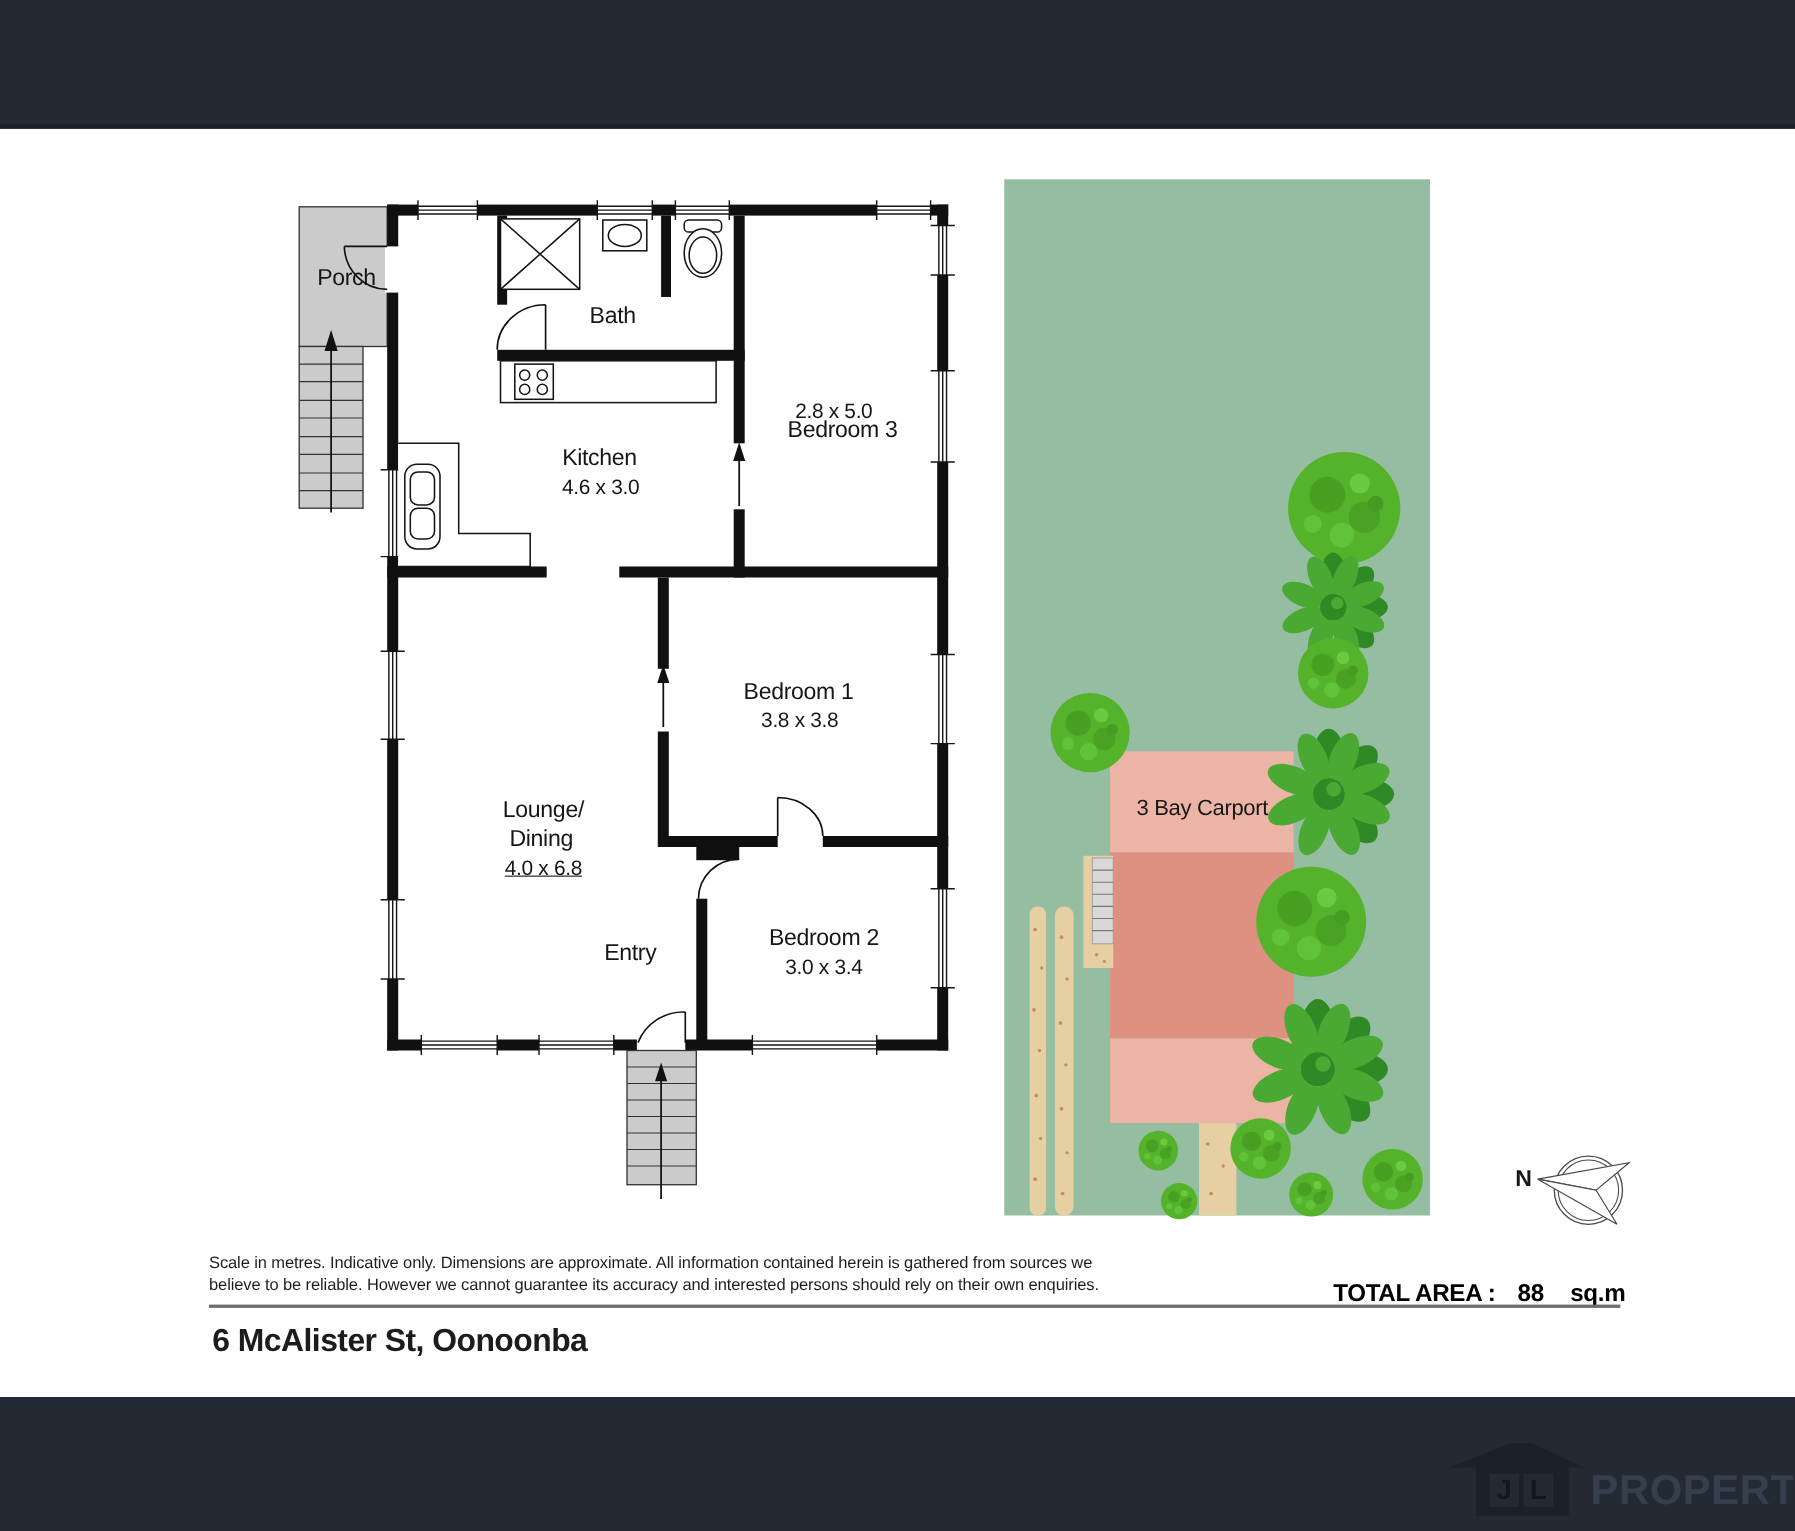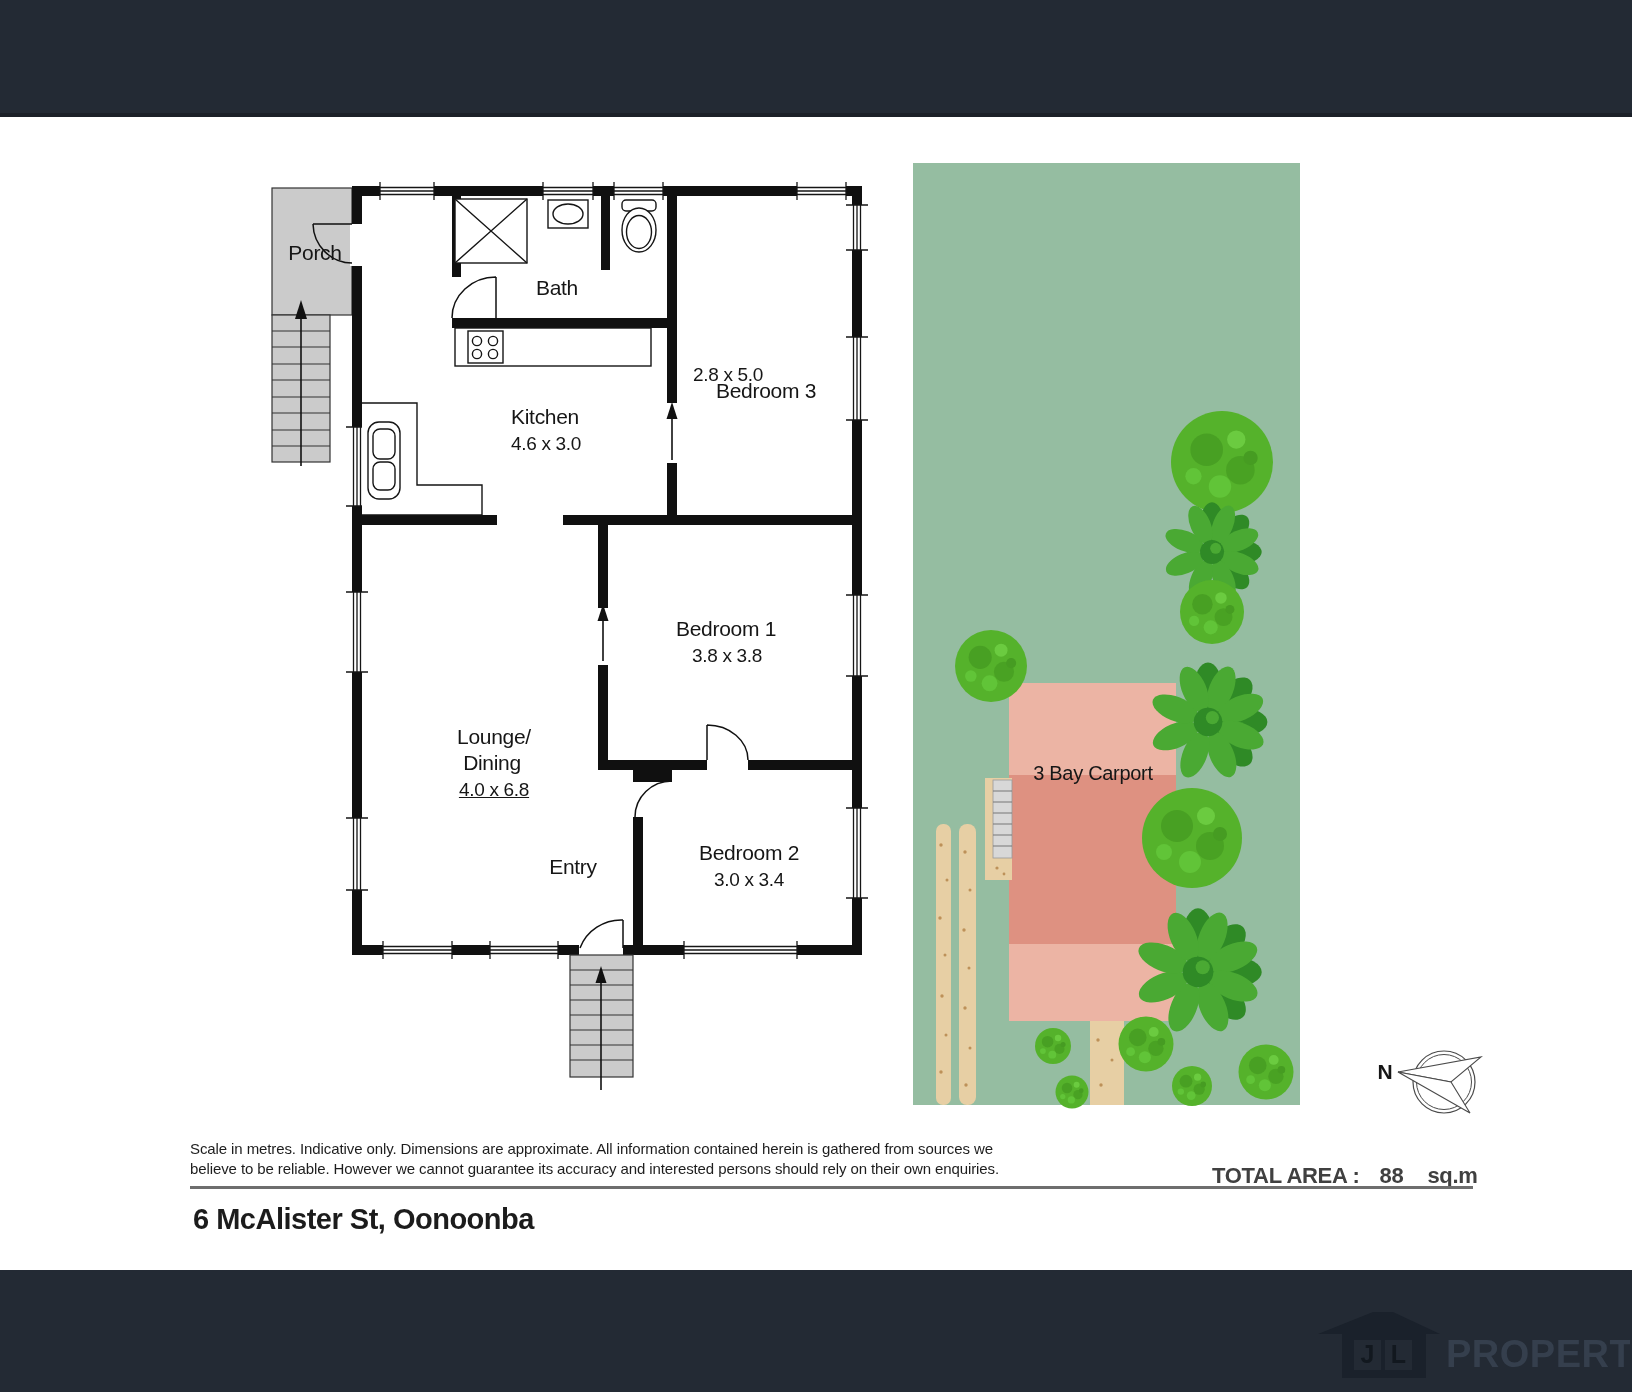--- a/index.html
+++ b/index.html
@@ -27,21 +27,21 @@
   .disclaimer{
     position:absolute;left:190px;top:1139px;z-index:2;
     font-size:15px;line-height:20px;color:#1d1d1d;letter-spacing:-0.1px;
   }
   .rule{
     position:absolute;left:190px;top:1186px;width:1283px;height:3px;
     background:#6e6e6e;z-index:2;
   }
   .total-area{
     position:absolute;left:1212px;top:1163px;z-index:2;display:flex;align-items:baseline;
-    font-weight:bold;font-size:22px;color:#404040;letter-spacing:-0.3px;
+    font-weight:bold;font-size:22px;color:#000000;letter-spacing:-0.3px;
   }
   .total-area .val{margin-left:20px;}
   .total-area .unit{margin-left:24px;}
   .address{
     position:absolute;left:193px;top:1203px;z-index:2;
     font-weight:bold;font-size:29px;color:#1c1c1c;letter-spacing:-0.5px;
   }
   .logo-wrap{position:absolute;left:1318px;top:1306px;z-index:3;}
 </style>
 </head>
@@ -262,30 +262,30 @@
     <polygon points="1398,1072 1481,1057 1451,1082" fill="#ffffff" stroke="#4a4a4a" stroke-width="1.1"></polygon>
     <polygon points="1398,1072 1451,1082 1470,1113" fill="#ffffff" stroke="#4a4a4a" stroke-width="1.1"></polygon>
   </g>
 </svg>
 
 <div class="lbl" style="left:315px;top:253px;">Porch</div>
 <div class="lbl" style="left:557px;top:288px;">Bath</div>
 <div class="lbl" style="left:545px;top:417px;">Kitchen</div>
 <div class="lbl dim" style="left:546px;top:444px;">4.6 x 3.0</div>
 <div class="lbl" style="left:766px;top:347px;margin-top:44px;">Bedroom 3</div>
-<div class="lbl dim" style="left:728px;top:375px;">2.8 x 5.0</div>
+<div class="lbl dim" style="left:758px;top:375px;">2.8 x 5.0</div>
 <div class="lbl" style="left:726px;top:629px;text-align:right;">Bedroom 1</div>
 <div class="lbl dim" style="left:727px;top:656px;">3.8 x 3.8</div>
 <div class="lbl" style="left:494px;top:737px;">Lounge/</div>
 <div class="lbl" style="left:492px;top:763px;">Dining</div>
 <div class="lbl dim" style="left:494px;top:790px;text-decoration:underline;">4.0 x 6.8</div>
 <div class="lbl" style="left:749px;top:853px;">Bedroom 2</div>
 <div class="lbl dim" style="left:749px;top:880px;">3.0 x 3.4</div>
 <div class="lbl" style="left:573px;top:867px;">Entry</div>
-<div class="lbl carport-lbl" style="left:1093px;top:735px;margin-top:38px;">3 Bay Carport</div>
+<div class="lbl carport-lbl" style="left:1093px;top:735px;">3 Bay Carport</div>
 <div class="lbl north-lbl" style="left:1385px;top:1072px;">N</div>
 
 <div class="disclaimer">
   <span>Scale in metres. Indicative only. Dimensions are approximate. All information contained herein is gathered from sources we</span><br>
   <span>believe to be reliable. However we cannot guarantee its accuracy and interested persons should rely on their own enquiries.</span>
 </div>
 
 <div class="total-area">
   <span>TOTAL AREA :</span>
   <span class="val">88</span>

